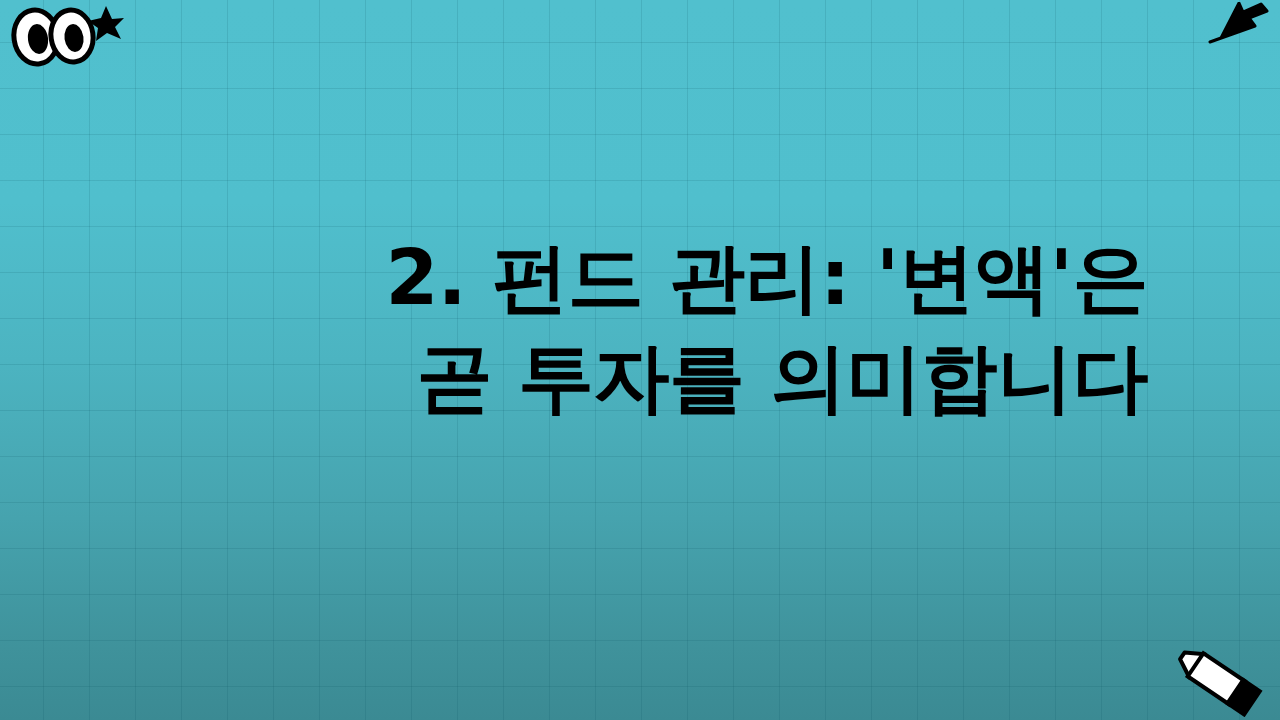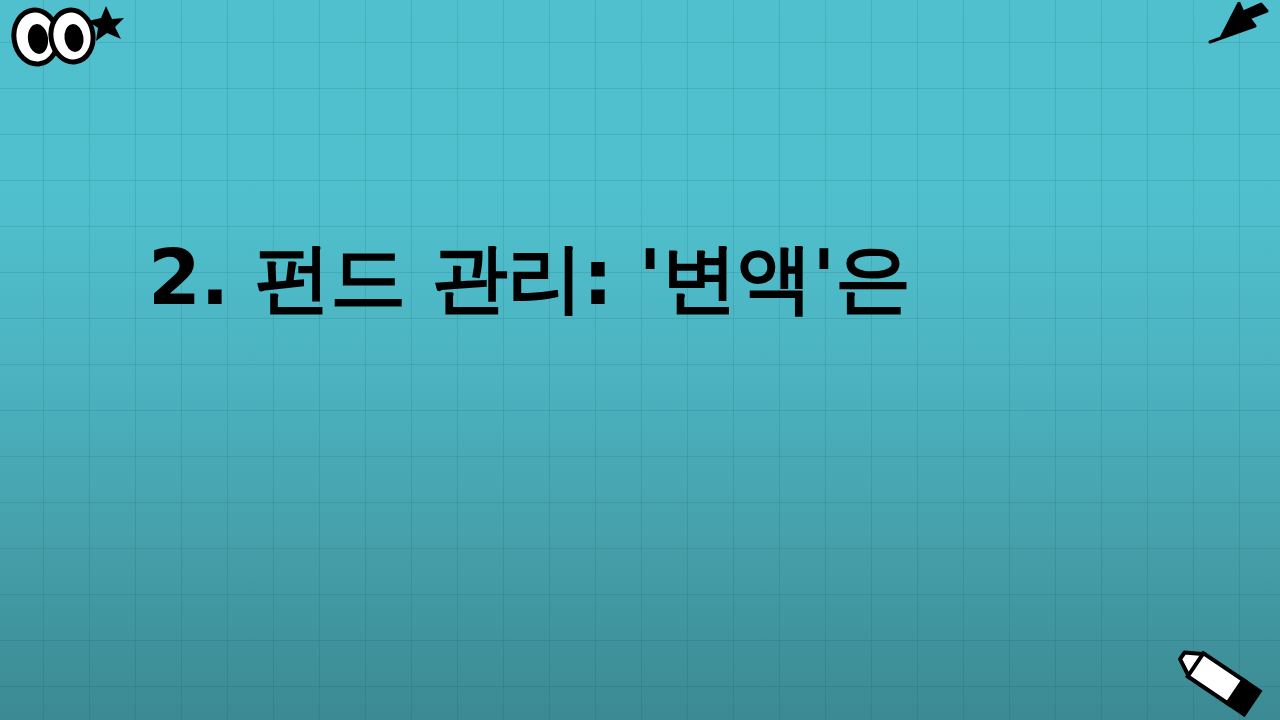--- a/index.html
+++ b/index.html
@@ -12,20 +12,21 @@
   body {
     font-family: "DejaVu Sans", "Liberation Sans", sans-serif;
   }
 
   #slide {
     position: relative;
     width: 1280px;
     height: 720px;
     overflow: hidden;
     background-color: #d946ef;
+    text-align: right;
   }
 
   
   .bg-gradient {
     position: absolute;
     inset: 0;
     background: linear-gradient(to bottom,
                 #51c0ce 0%,
                 #50bfcd 28%,
                 #4cb4c1 50%,
@@ -108,15 +109,16 @@
       <g transform="rotate(34 56 36)">
         <polygon points="14,30 32,20 32,48 14,38" fill="#ffffff" stroke="#000000" stroke-width="4" stroke-linejoin="round"></polygon>
         <rect x="30" y="20" width="50" height="28" fill="#ffffff" stroke="#000000" stroke-width="4"></rect>
         <rect x="78" y="20" width="20" height="28" fill="#000000" stroke="#000000" stroke-width="4"></rect>
       </g>
     </svg>
   </div>
 
   <div class="title-block">
     <div class="title-line first">2. 펀드 관리: '변액'은</div>
+    <div class="title-line second">곧 투자를 의미합니다</div>
   </div>
 
 </div>
 
 </body></html>

